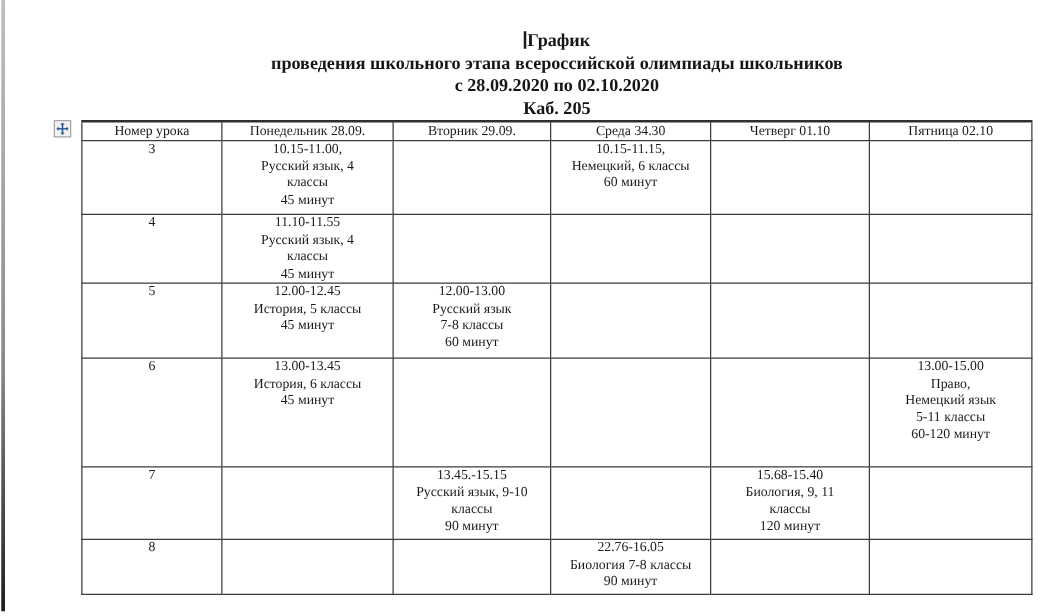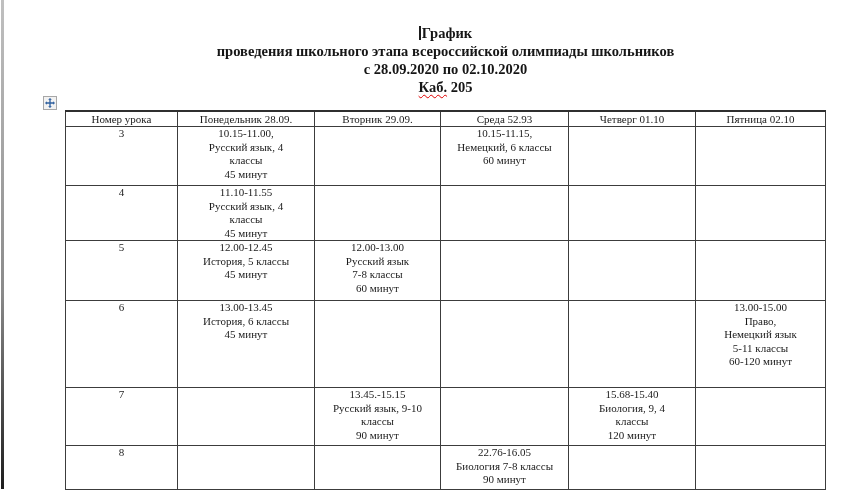--- a/index.html
+++ b/index.html
@@ -18,36 +18,35 @@
   .title-block{
     position:absolute;left:40px;top:24px;width:811px;
     text-align:center;font-weight:bold;font-size:14.5px;line-height:18px;
     color:#161616;
   }
   .caret{
     display:inline-block;width:2px;height:14px;background:#1b1b1b;
     vertical-align:-2px;margin-right:1px;
   }
   .misspelled{
-    text-decoration:underline;
     text-decoration-style:wavy;
     text-decoration-color:#e00000;
     text-decoration-thickness:1px;
     text-underline-offset:2px;
   }
   
   .move-handle{
     position:absolute;left:43px;top:96px;width:14px;height:14px;
     border:1px solid #a7a7a7;background:#f2f2f2;
     display:flex;align-items:center;justify-content:center;
     box-sizing:border-box;cursor:move;
   }
   
   table.schedule{
-    position:absolute;left:65px;top:110px;
+    position:absolute;left:65px;top:96px;
     border-collapse:collapse;table-layout:fixed;
     font-size:11px;line-height:13.5px;border-radius:11px;
   }
   table.schedule{border-top:2px solid #2f2f2f;}
   table.schedule th,table.schedule td{
     border:1px solid #3c3c3c;
     padding:0 2px;margin:0;
     text-align:center;vertical-align:top;
     overflow:hidden;box-sizing:border-box;
   }
@@ -87,21 +86,21 @@
       <col style="width:126px">
     <col style="width:128px">
       <col style="width:127px">
       <col style="width:130px">
   </colgroup>
   <thead>
     <tr id="header-row">
         <th>Номер урока</th>
         <th>Понедельник 28.09.</th>
         <th>Вторник 29.09.</th>
-        <th>Среда 52.93</th>
+        <th>Среда 34.30</th>
         <th>Четверг 01.10</th>
         <th>Пятница 02.10</th>
       </tr>
   </thead>
   <tbody id="table-body">
       <tr class="r0">
         <td>3</td>
         <td>
           <div><span class="b">10.15-11.00,</span></div>
           <div><span class="b">Русский язык</span><span>, 4</span></div>
@@ -170,21 +169,21 @@
         <td></td>
         <td>
           <div><span class="b">13.45.-15.15</span></div>
           <div><span class="b">Русский язык</span><span>, 9-10</span></div>
           <div><span>классы</span></div>
           <div><span>90 минут</span></div>
         </td>
         <td></td>
         <td>
           <div><span class="b">15.68-15.40</span></div>
-          <div><span class="b">Биология</span><span>, 9, 4</span></div>
+          <div><span class="b">Биология</span><span>, 9, 11</span></div>
           <div><span>классы</span></div>
           <div><span>120 минут</span></div>
         </td>
         <td></td>
       </tr>
       <tr class="r5">
         <td>8</td>
         <td></td>
         <td></td>
         <td>

